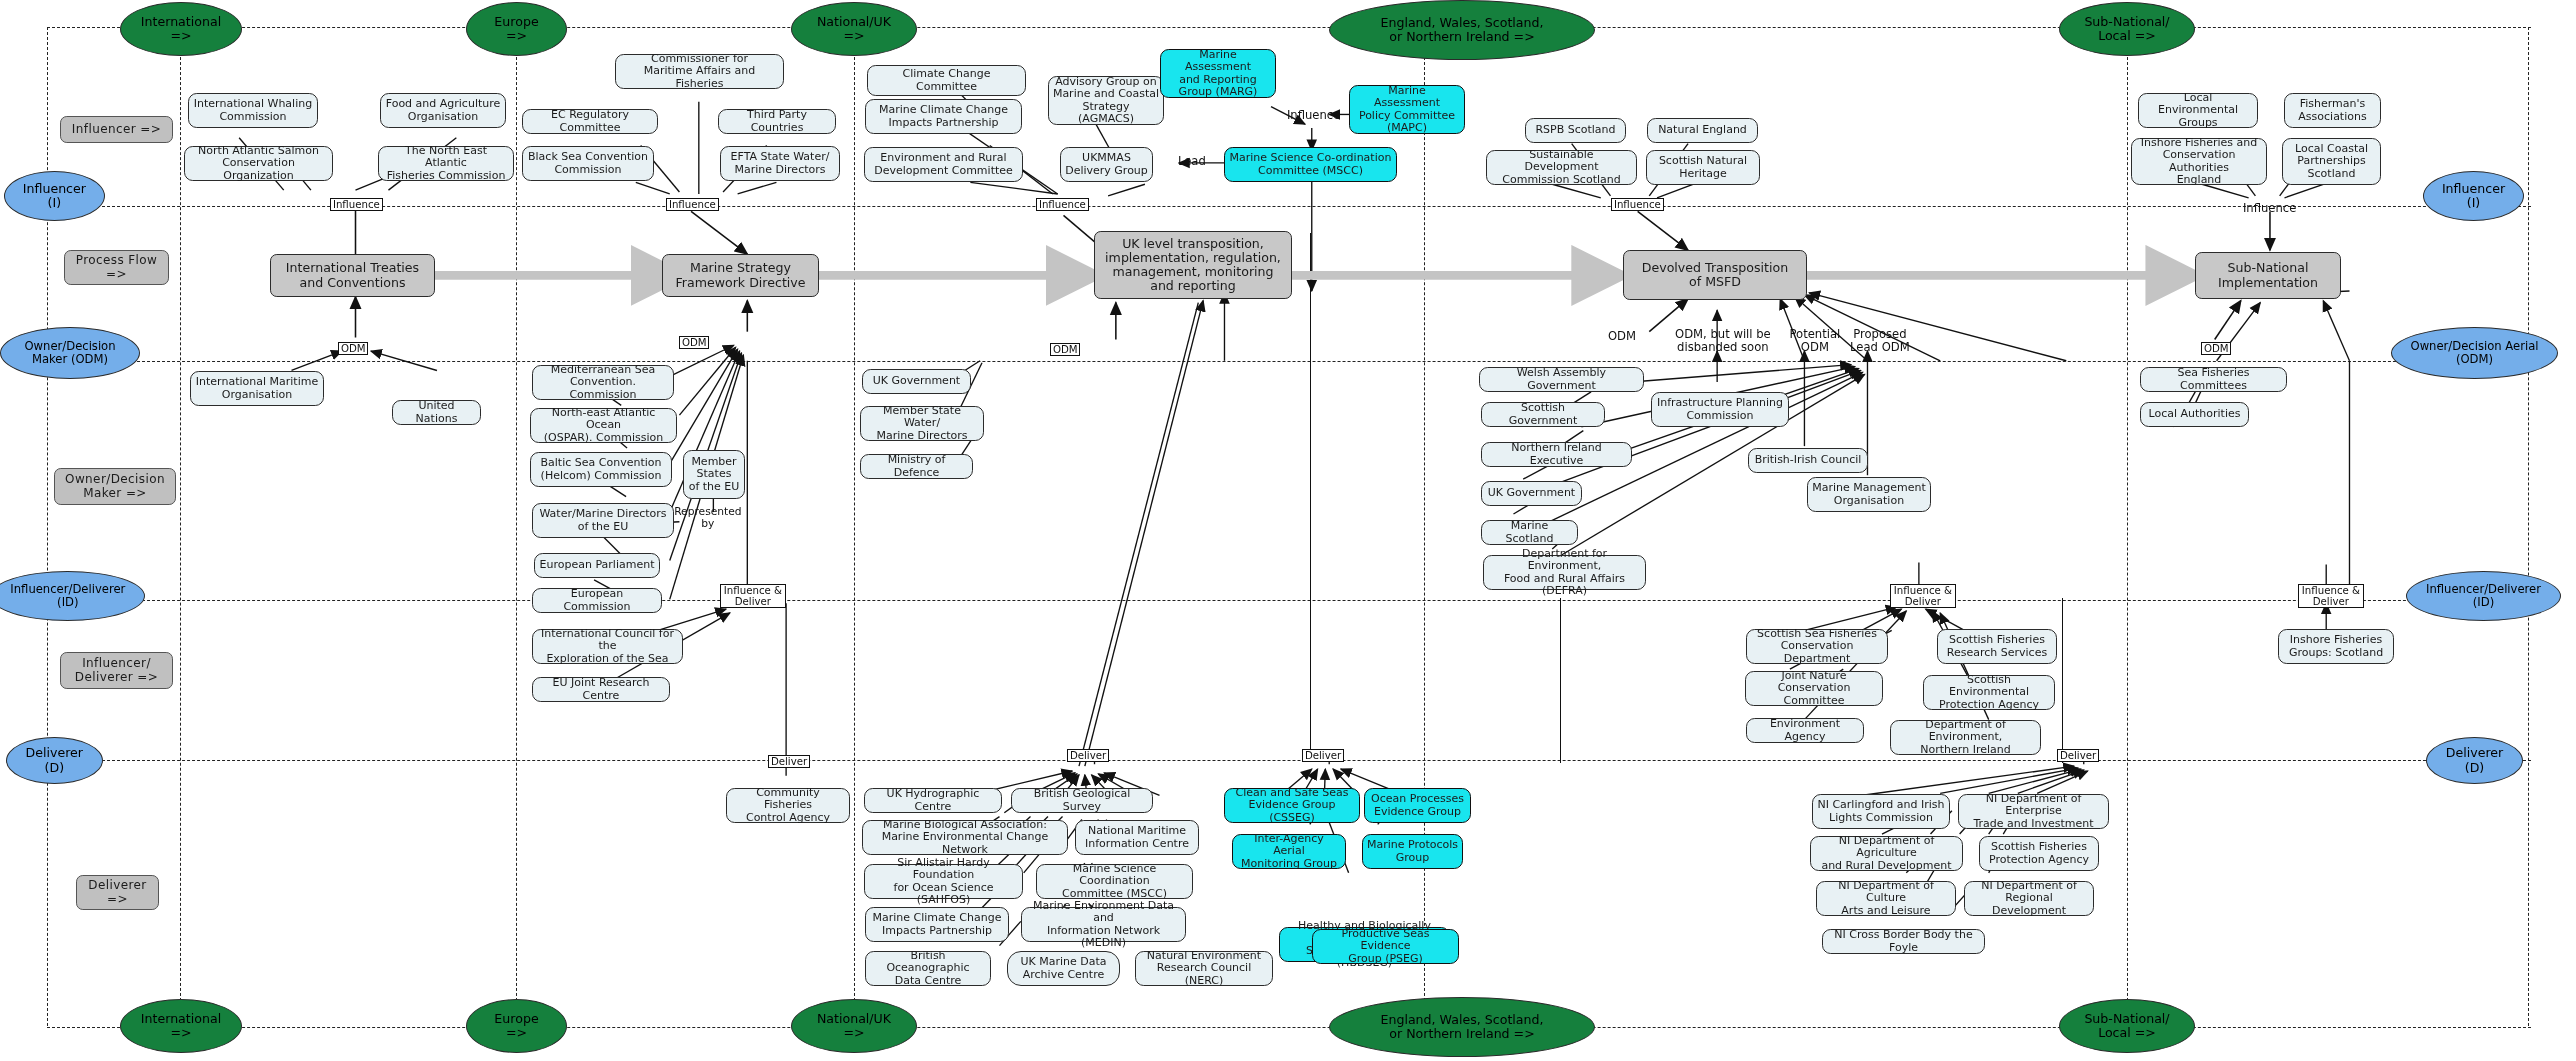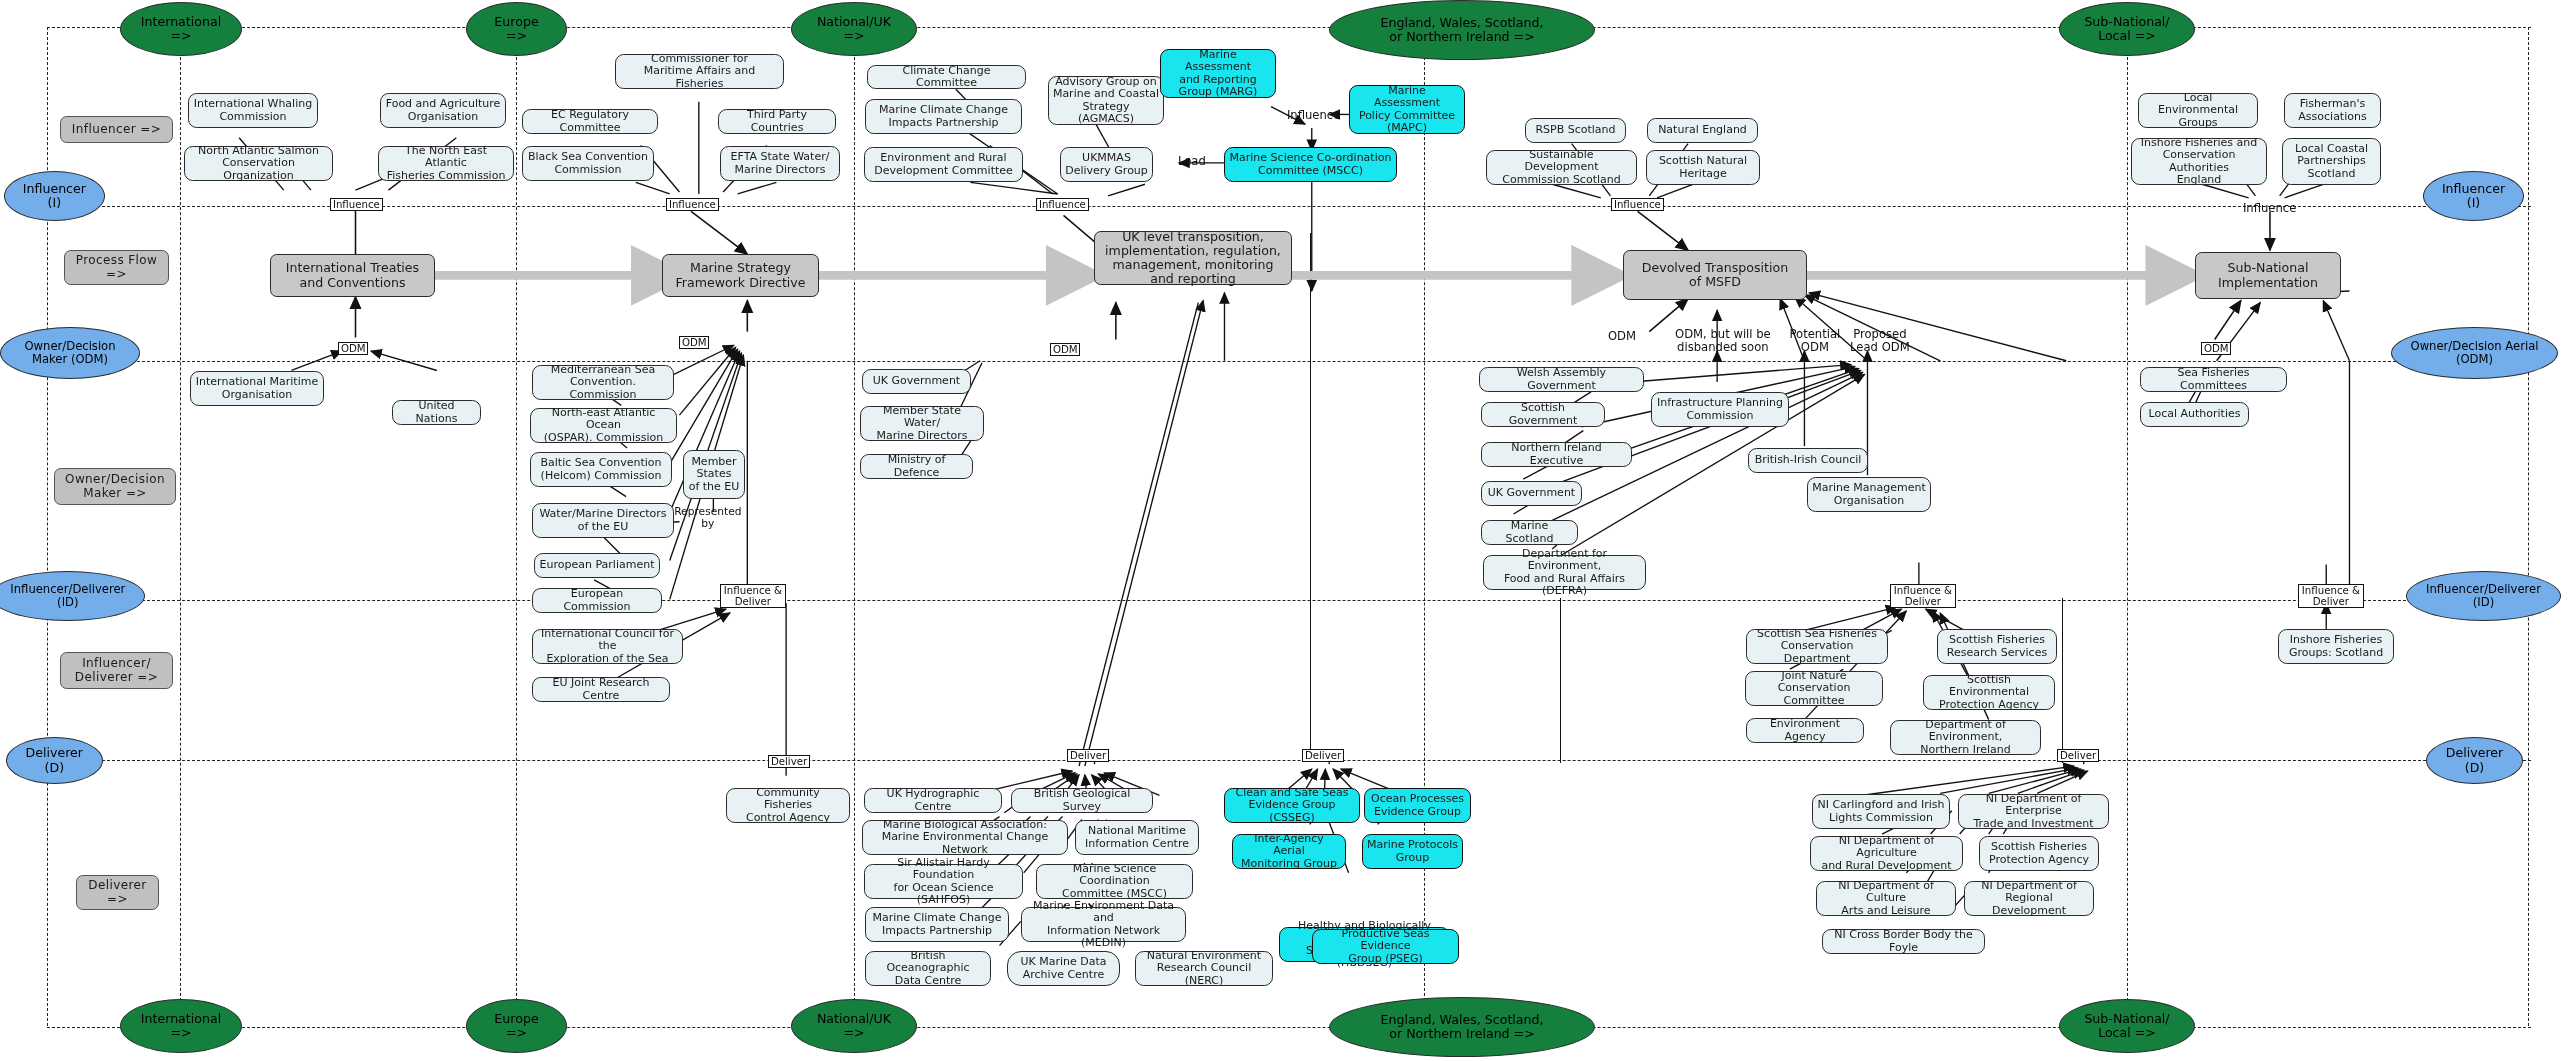--- a/index.html
+++ b/index.html
@@ -380,21 +380,21 @@
   </svg>
 
   <div class="node grey" style="left:270px;top:254px;width:165px;height:43px;">
     <span style="white-space:pre-line">International Treaties
 and Conventions</span>
   </div>
   <div class="node grey" style="left:662px;top:254px;width:157px;height:43px;">
     <span style="white-space:pre-line">Marine Strategy
 Framework Directive</span>
   </div>
-  <div class="node grey" style="left:1094px;top:231px;width:198px;height:54px;">
+  <div class="node grey" style="left:1094px;top:231px;width:198px;height:68px;">
     <span style="white-space:pre-line">UK level transposition,
 implementation, regulation,
 management, monitoring
 and reporting</span>
   </div>
   <div class="node grey" style="left:1623px;top:250px;width:184px;height:50px;">
     <span style="white-space:pre-line">Devolved Transposition
 of MSFD</span>
   </div>
   <div class="node grey" style="left:2195px;top:252px;width:146px;height:47px;">
@@ -431,21 +431,21 @@
 Commission</span>
   </div>
   <div class="node" style="left:718px;top:109px;width:118px;height:25px;">
     <span style="white-space:pre-line">Third Party Countries</span>
   </div>
   <div class="node" style="left:720px;top:146px;width:120px;height:35px;">
     <span style="white-space:pre-line">EFTA State Water/
 Marine Directors</span>
   </div>
 
-  <div class="node" style="left:867px;top:65px;width:159px;height:24px;">
+  <div class="node" style="left:867px;top:65px;width:159px;height:31px;">
     <span style="white-space:pre-line">Climate Change Committee</span>
   </div>
   <div class="node" style="left:865px;top:99px;width:157px;height:35px;">
     <span style="white-space:pre-line">Marine Climate Change
 Impacts Partnership</span>
   </div>
   <div class="node" style="left:864px;top:147px;width:159px;height:35px;">
     <span style="white-space:pre-line">Environment and Rural
 Development Committee</span>
   </div>

